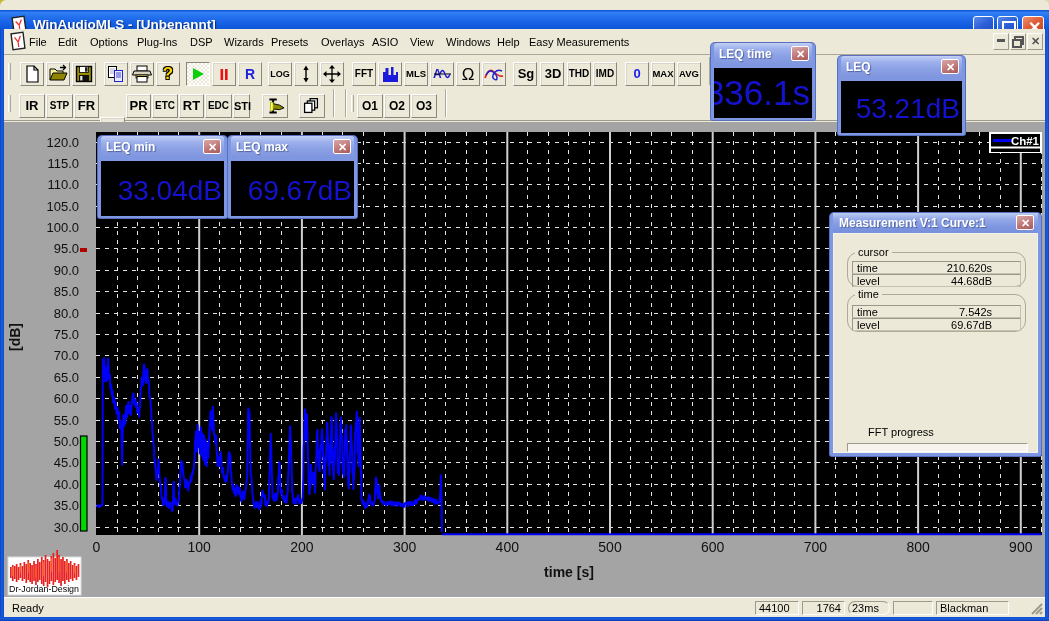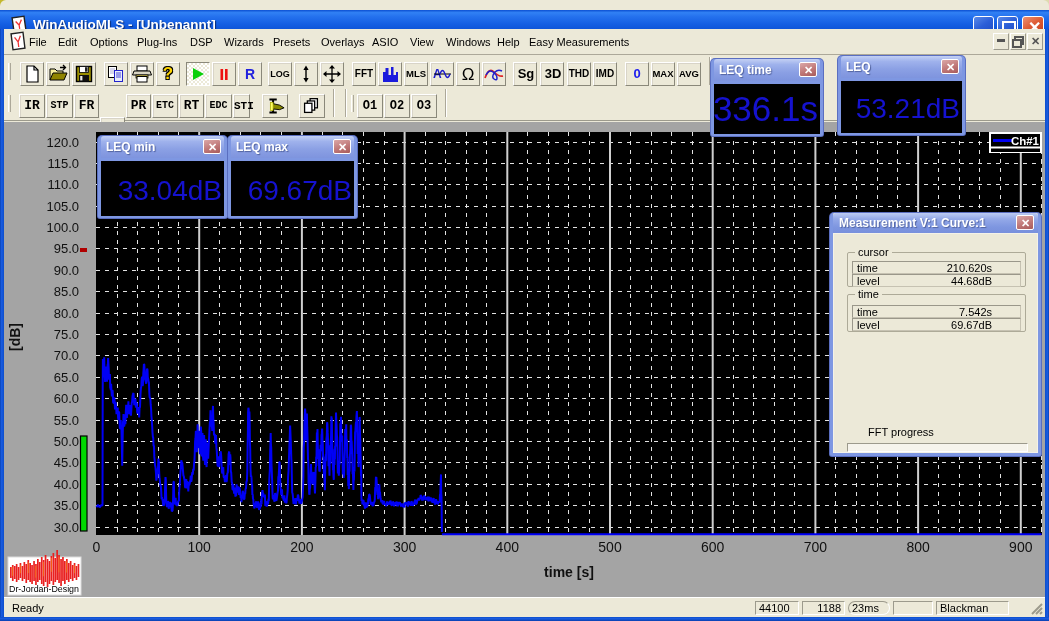--- a/index.html
+++ b/index.html
@@ -27,42 +27,42 @@
 
 #tools{position:absolute;left:4px;top:56px;width:1041px;height:65px;background:#ece9d8;
  border-bottom:1px solid #9c9a8c;}
 .grip{position:absolute;width:3px;border-left:1px solid #fff;border-right:1px solid #aca899;}
 .tb{position:absolute;height:24px;width:24px;background:#ece9d8;border:1px solid;
  border-color:#fff #8a887a #8a887a #fff;box-shadow:1px 1px 0 #d8d4c8 inset;
  font-family:"Liberation Sans",sans-serif;overflow:hidden;}
 .tb .ic{position:absolute;left:0;top:0;width:22px;height:22px;}
 .tb2{position:absolute;top:94px;height:24px;background:#ece9d8;border:1px solid;
  border-color:#fff #8a887a #8a887a #fff;box-shadow:1px 1px 0 #d8d4c8 inset;
- font-weight:bold;text-align:center;color:#000;font-family:Liberation Mono, monospace;}
+ font-weight:bold;text-align:center;color:#000;}
 
 #chart{position:absolute;left:4px;top:122px;width:1041px;height:475px;background:#a4a4a4;}
 
 .fw{position:absolute;border:3px solid #7e97e2;border-top:none;background:#7e97e2;border-radius:4px 4px 2px 2px;
  box-shadow:0 0 0 1px #5a6ec0;}
 .fw .ti{height:22px;background:linear-gradient(180deg,#c3d0f4 0%,#9fb2ec 25%,#8ba0e4 60%,#7e94de 100%);
  border-radius:3px 3px 0 0;color:#fff;font-weight:bold;font-size:12px;position:relative;}
 .fw .ti span{position:absolute;left:5px;top:4px;text-shadow:1px 1px 1px #51629e;}
 .cl{position:absolute;right:3px;top:3px;width:18px;height:15px;border:1px solid #fff;border-radius:2px;
  background:linear-gradient(160deg,#dba8a8 0%,#c07878 55%,#a85b5b 100%);color:#fff;}
 .cl i{position:absolute;left:4px;top:1px;font-style:normal;font-weight:bold;font-size:11px;}
 .fw .bk{background:#000;color:#1512cf;overflow:hidden;margin-top:3px;display:flex;align-items:center;justify-content:flex-end;}
 
 #meas{position:absolute;left:830px;top:213px;width:211px;height:243px;border:3px solid #7e97e2;
  border-top:none;border-radius:4px 4px 2px 2px;background:#ece9d8;box-shadow:0 0 0 1px #5a6ec0;}
 #meas .ti{height:20px;background:linear-gradient(180deg,#bccbf2 0%,#94a9e8 30%,#7e96e0 70%,#7890dc 100%);
  border-radius:3px 3px 0 0;color:#fff;font-weight:bold;font-size:12px;position:relative;}
 #meas .ti span{position:absolute;left:6px;top:3px;text-shadow:1px 1px 1px #51629e;}
 #meas .body{position:absolute;left:0;top:20px;right:0;bottom:0;background:#ece9d8;
  border:1px solid #f4f2e8;font-size:11px;color:#000;}
-.gbox{position:absolute;left:13px;width:179px;border:1px solid #adaa98;border-radius:2px;}
+.gbox{position:absolute;left:13px;width:179px;border:1px solid #adaa98;border-radius:11px;}
 .gbox .lab{position:absolute;left:7px;top:-7px;background:#ece9d8;padding:0 3px;}
 .row{position:absolute;left:4px;right:4px;height:13px;border:1px solid #c6c2b2;border-top-color:#9a978a;border-left-color:#9a978a;}
 .row b{font-weight:normal;position:absolute;left:4px;top:0px;}
 .row i{font-style:normal;position:absolute;right:28px;top:0px;}
 
 #status{position:absolute;left:4px;top:597px;width:1041px;height:20px;background:#ece9d8;
  border-top:1px solid #fff;font-size:11px;color:#000;}
 .sp{position:absolute;top:3px;height:14px;border:1px solid;border-color:#9c9a8c #fff #fff #9c9a8c;padding:0 3px;}
 
 #egL{position:absolute;left:0;top:29px;width:4px;bottom:0;background:linear-gradient(90deg,#0a42b4,#1a5ce0 40%,#0c4ecc);}
@@ -92,21 +92,21 @@
        <rect x="3" y="2" width="12" height="16" fill="#fff" stroke="#222" stroke-width="1.4"></rect>
        <path d="M6 6 L9 11 L12 5 M9 11 L9 16" stroke="#e33" stroke-width="1.3" fill="none"></path>
      </g>
    </svg>
    <span class="mi" style="left:25px;">File</span>
 <span class="mi" style="left:54px;">Edit</span>
 <span class="mi" style="left:86px;">Options</span>
 <span class="mi" style="left:133px;">Plug-Ins</span>
 <span class="mi" style="left:186px;">DSP</span>
 <span class="mi" style="left:220px;">Wizards</span>
-<span class="mi" style="left:269px;">Presets</span>
+<span class="mi" style="left:256px;padding-left:11px;">Presets</span>
 <span class="mi" style="left:317px;">Overlays</span>
 <span class="mi" style="left:368px;">ASIO</span>
 <span class="mi" style="left:406px;">View</span>
 <span class="mi" style="left:442px;">Windows</span>
 <span class="mi" style="left:493px;">Help</span>
 <span class="mi" style="left:525px;">Easy Measurements</span>
    <div class="mdib" style="left:989px;">
         <span style="position:absolute;left:3px;top:5px;width:8px;height:3px;background:#555;"></span>
       </div>
    <div class="mdib" style="left:1006px;">
@@ -430,21 +430,21 @@
 <rect x="71.8" y="565.0" width="1.7" height="16.0" fill="#e92020"></rect>
 <rect x="73.7" y="563.0" width="1.7" height="15.0" fill="#e92020"></rect>
 <rect x="74.2" y="565.0" width="0.5" height="8.2" fill="#ff9900"></rect>
 <rect x="75.6" y="566.0" width="1.7" height="14.0" fill="#e92020"></rect>
 <rect x="77.6" y="564.0" width="1.7" height="13.0" fill="#e92020"></rect>
         </g>
     <text x="9" y="591.5" font-size="9.5" fill="#000" textLength="70" lengthAdjust="spacingAndGlyphs">Dr-Jordan-Design</text>
   </svg>
  </div>
 
- <div class="fw" style="left:711px;top:59px;width:112px;height:77px;text-align:right;">
+ <div class="fw" style="left:711px;top:43px;width:104px;height:77px;text-align:right;">
       <div class="ti">
         <span style="font-size:12px;">LEQ time</span>
         <div class="cl">
           <i>✕</i>
         </div>
       </div>
       <div class="bk" style="height:50px;font-size:35px;padding-right:2px;padding-top:-1px;">336.1s</div>
     </div>
 <div class="fw" style="left:838px;top:56px;width:127px;height:79px;">
       <div class="ti">
@@ -505,21 +505,21 @@
           </div>
     </div>
     <div style="position:absolute;left:34px;top:192px;">FFT progress</div>
     <div style="position:absolute;left:13px;top:209px;width:181px;height:9px;border:1px solid;border-color:#9c9a8c #fff #fff #9c9a8c;background:#f6f4ec;"></div>
   </div>
  </div>
 
  <div id="status">
    <div style="position:absolute;left:8px;top:4px;">Ready</div>
    <div class="sp" style="left:751px;width:44px;">44100</div>
-   <div class="sp" style="left:798px;width:43px;text-align:right;">1188</div>
+   <div class="sp" style="left:798px;width:43px;text-align:right;">1764</div>
    <div class="sp" style="left:844px;width:42px;border-radius:7px;">23ms</div>
    <div class="sp" style="left:889px;width:40px;"></div>
    <div class="sp" style="left:932px;width:73px;">Blackman</div>
    <svg width="13" height="13" style="position:absolute;right:2px;bottom:2px;">
      <g stroke="#9c9a8c" stroke-width="2">
           <line x1="12" y1="2" x2="2" y2="12"></line>
           <line x1="12" y1="6" x2="6" y2="12"></line>
           <line x1="12" y1="10" x2="10" y2="12"></line>
         </g>
    </svg>

